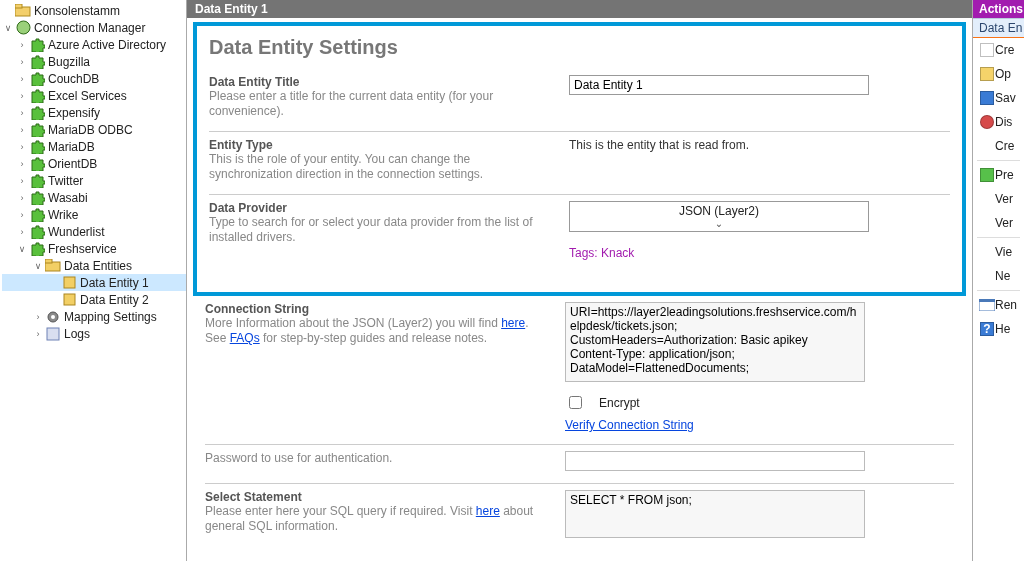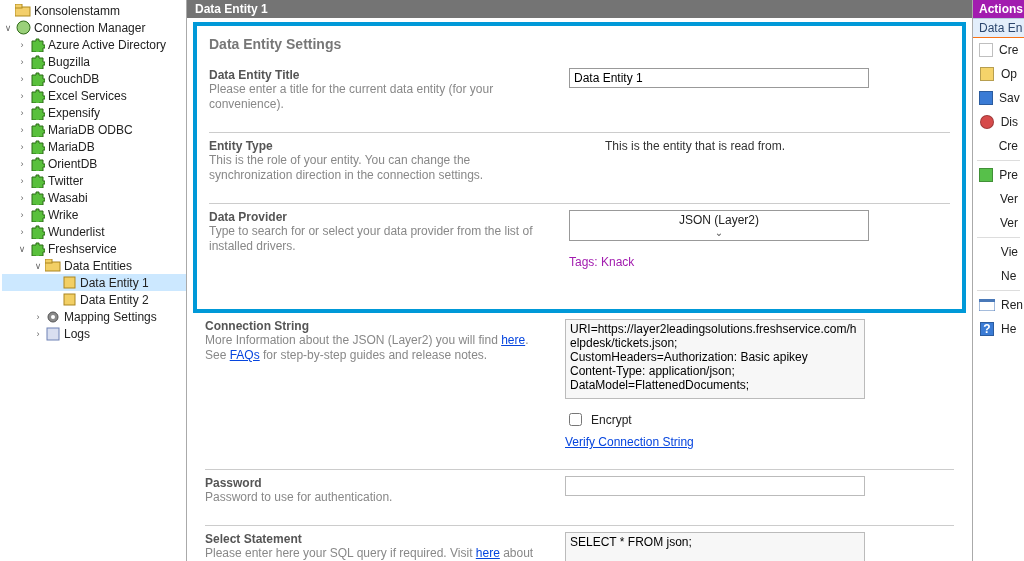--- a/index.html
+++ b/index.html
@@ -30,59 +30,59 @@
   .ico-gear        { fill: #8a8a8a; stroke: #555; }
   .ico-logs        { fill: #d9dff0; stroke: #6f82b5; }
 
   
   .mid-pane { flex: 1; display: flex; flex-direction: column; border-left: 1px solid #aaa; border-right: 1px solid #aaa; }
   .mid-header { background: #747474; color: #fff; font-weight: bold; padding: 2px 8px; height: 18px; line-height: 14px; }
   .mid-body { flex: 1; overflow: hidden; }
 
   .highlight-box { border: 4px solid #0099d8; margin: 4px 6px 0 6px; padding: 10px 12px 20px 12px; }
 
-  .section-title { color: #777; font-weight: 600; font-size: 14px; margin-bottom: 10px; }
-
-  .field-block { display: flex; border-bottom: 1px solid #ccc; padding: 6px 0 20px 0; }
+  .section-title { color: #777; font-weight: 600; font-size: 20px; margin-bottom: 10px; }
+
+  .field-block { display: flex; border-bottom: 1px solid #ccc; padding: 6px 0 12px 0; }
   .field-block.noline { border-bottom: none; }
   .field-left  { width: 360px; padding-right: 16px; }
   .field-right { flex: 1; }
   .field-name { font-weight: 700; color: #555; }
   .field-desc { color: #888; line-height: 1.25; }
 
   .txt-input {
     width: 300px; border: 1px solid #999; padding: 2px 4px; font-family: inherit; font-size: 12px;
     background: #fff;
   }
   .select-like {
     width: 300px; border: 1px solid #999; padding: 2px 4px; background: #fff;
     display: flex; justify-content: space-between; align-items: center; flex-direction: column;
   }
   .select-like .chev { color: #555; font-size: 10px; }
   .tags-text { color: #a21caf; margin-top: 14px; }
 
-  .plain-text { color: #333; margin-left: 36px; }
+  .plain-text { color: #333; }
 
   
   .lower { padding: 0 18px 0 18px; }
 
   .txtarea {
     width: 300px; height: 80px; border: 1px solid #bbb; padding: 2px 4px;
     font-family: inherit; font-size: 12px; resize: none; overflow-y: scroll; background: #f7f7f7;
   }
   .txt-input-sm { width: 300px; border: 1px solid #bbb; padding: 2px 4px; font-family: inherit; font-size: 12px; }
-  .enc-row { margin-top: 8px; display: flex; align-items: center; gap: 6px; }
+  .enc-row { margin-top: 8px; display: flex; align-items: center; gap: 14px; }
   .link { color: #0645de; text-decoration: underline; cursor: pointer; }
   .link2 { color: #0645de; text-decoration: underline; cursor: pointer; }
 
   
   .actions-pane { width: 51px; background: #fff; display: flex; flex-direction: column; overflow: hidden; }
   .actions-hdr { background: #a21caf; color: #fff; font-weight: bold; padding: 2px 6px; height: 18px; line-height: 14px; }
   .actions-sub { background: #e3eefb; color: #2b466d; padding: 2px 6px; border-top: 1px solid #bcd; border-bottom: 1px solid #f97316; white-space: nowrap; }
-  .action-item { display: flex; align-items: center; gap: 6px; padding: 4px 6px; white-space: nowrap; }
+  .action-item { display: flex; align-items: center; padding: 4px 6px; white-space: nowrap; }
   .action-item .aicon { width: 16px; height: 16px; display: flex; align-items: center; justify-content: center; }
   .sep { border-top: 1px solid #ddd; margin: 2px 4px; }
 
   
   .sq { width: 14px; height: 14px; border: 1px solid rgba(0,0,0,.25); }
   .sq.white  { background: #fff; }
   .sq.yellow { background: #f5d36a; }
   .sq.blue   { background: #3a7bd5; }
   .sq.red    { background: #d64b4b; border-radius: 50%; }
   .sq.green  { background: #57c04a; }
@@ -355,21 +355,20 @@
             <span>Encrypt</span>
           </div>
           <div style="margin-top:6px">
             <span class="link2">Verify Connection String</span>
           </div>
         </div>
       </div>
 
       <div class="field-block">
         <div class="field-left">
-          <div class="field-name">Password</div>
           <div class="field-desc">Password to use for authentication.</div>
         </div>
         <div class="field-right">
           <input type="password" class="txt-input-sm" style="">
         </div>
       </div>
 
       <div class="field-block noline">
         <div class="field-left">
           <div class="field-name">Select Statement</div>

